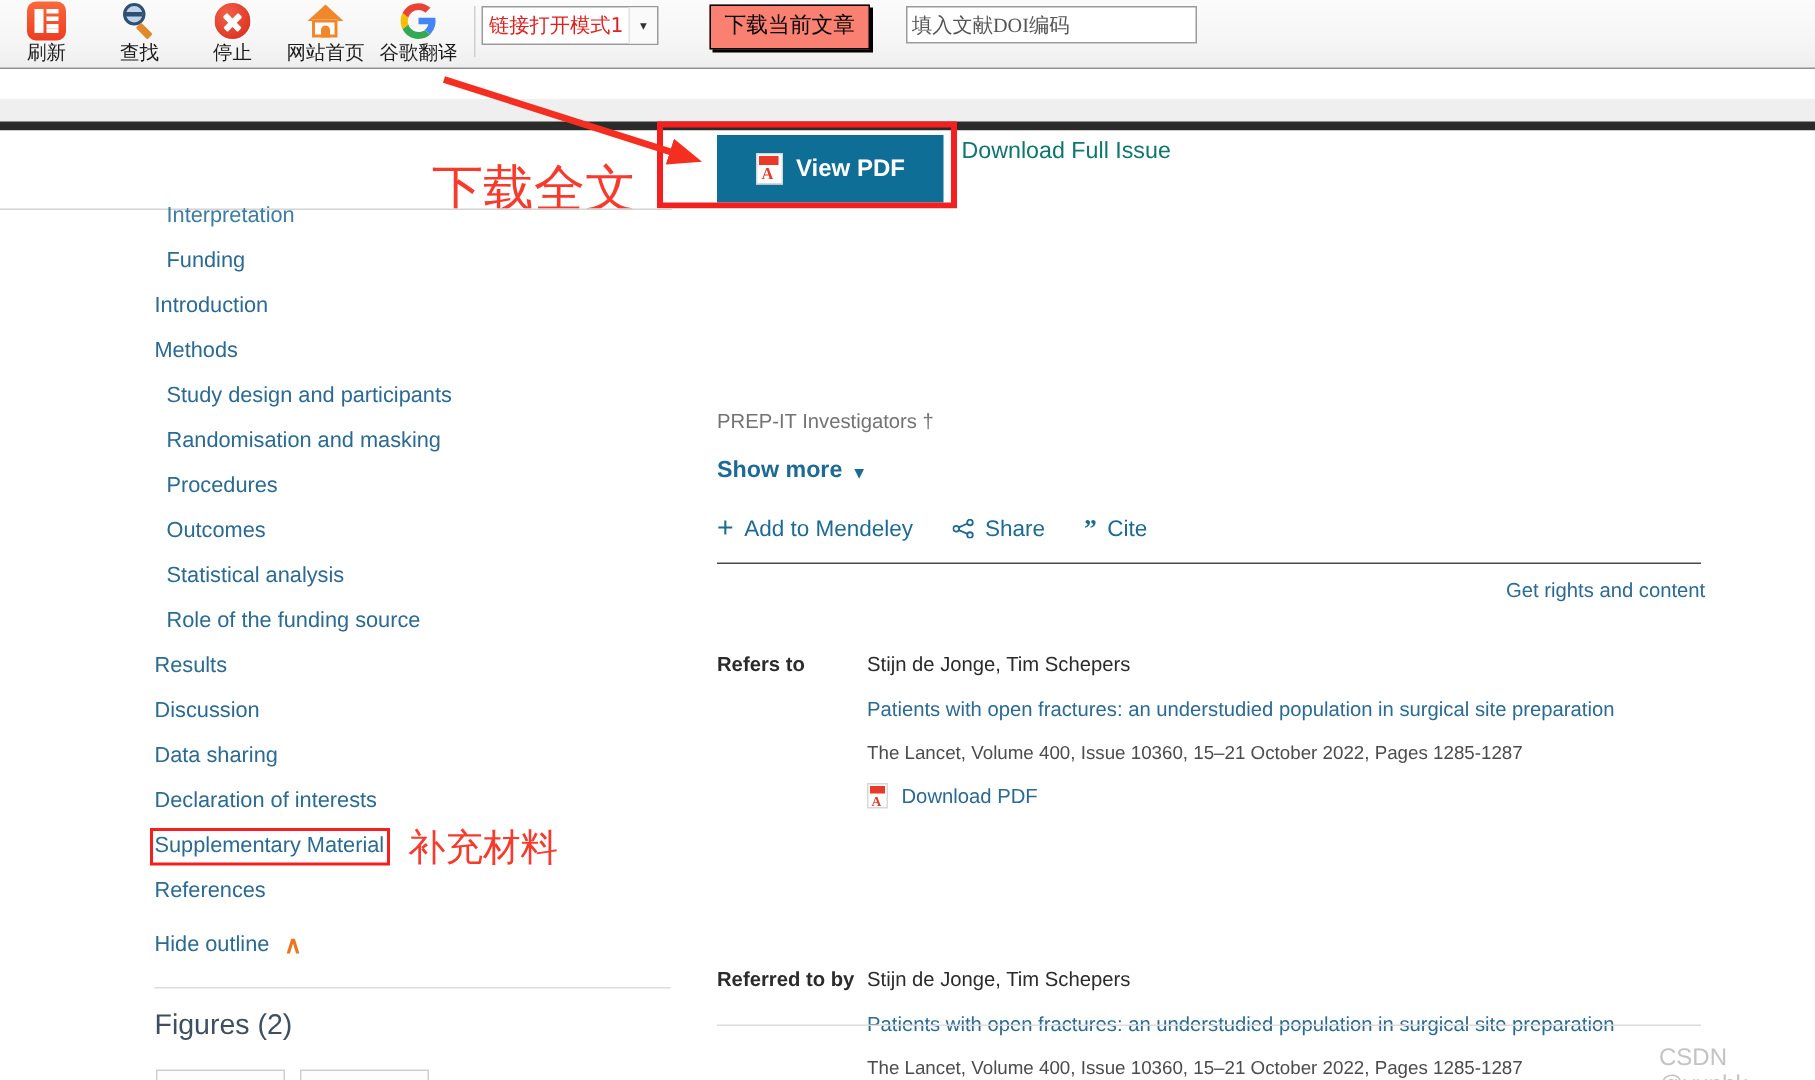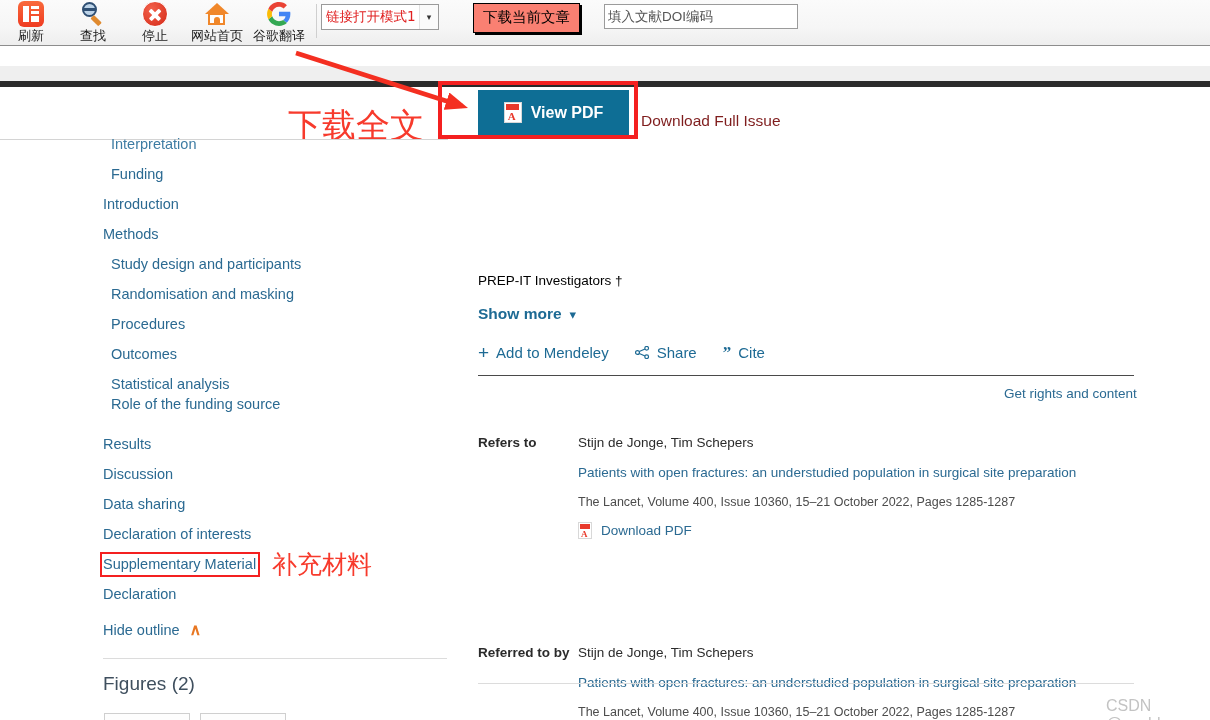--- a/index.html
+++ b/index.html
@@ -206,21 +206,21 @@
     margin-left: 24px;
     margin-top: 4px;
     width: 194px;
     height: 25px;
     border: 1px solid #9b9b9b;
     background: #ffffff;
     box-sizing: border-box;
     font-size: 13.5px;
     color: #3b82f6;
     padding-left: 3px;
-    font-family: Liberation Sans, sans-serif;
+    font-family: Liberation Serif, serif;
   }
   #doi-input::placeholder { color:#555; opacity:1; }
 
   
   #band-white {
     position: absolute;
     left: 0; top: 47px;
     width: 1210px; height: 19px;
     background: #ffffff;
   }
@@ -288,23 +288,23 @@
     line-height: 12px;
   }
   .pdf-glyph.small {
     width: 14px; height: 17px;
   }
   .pdf-glyph.small::before { width: 10px; height: 5px; }
   .pdf-glyph.small::after { font-size: 9px; top: 5px; left: 2px; }
 
   #download-full-issue {
     position: absolute;
-    left: 641px; top: 112px;
+    left: 641px; top: 92px;
     font-size: 15.5px;
-    color: #7f1d1d;
+    color: #0f766e;
     cursor: pointer;
     text-align: center;
   }
 
   
   #red-box-viewpdf {
     position: absolute;
     left: 438px; top: 81px;
     width: 200px; height: 58px;
     border: 4px solid #f42020;
@@ -419,21 +419,21 @@
     width: 665px;
     font-family: "Liberation Serif", serif;
     font-size: 29.5px;
     line-height: 42px;
     color: #3a3a3a;
   }
   #article-authors {
     position: absolute;
     left: 30px; top: 134px;
     font-size: 13.5px;
-    color: #000000;
+    color: #737373;
     cursor: pointer;
   }
   #show-more {
     position: absolute;
     left: 30px; top: 166px;
     font-size: 15.5px;
     font-weight: bold;
     color: #1d6a94;
     cursor: pointer;
     display: flex;
@@ -624,27 +624,27 @@
 <div id="sidebar">
   <div class="outline-item lvl2 faded" style="top:-4px">Interpretation</div>
   <div class="outline-item lvl2" style="top:26px">Funding</div>
   <div class="outline-item lvl1" style="top:56px">Introduction</div>
   <div class="outline-item lvl1" style="top:86px">Methods</div>
   <div class="outline-item lvl2" style="top:116px">Study design and participants</div>
   <div class="outline-item lvl2" style="top:146px">Randomisation and masking</div>
   <div class="outline-item lvl2" style="top:176px">Procedures</div>
   <div class="outline-item lvl2" style="top:206px">Outcomes</div>
   <div class="outline-item lvl2" style="top:236px">Statistical analysis</div>
-  <div class="outline-item lvl2" style="top:256px">Role of the funding source</div>
+  <div class="outline-item lvl2" style="top:266px">Role of the funding source</div>
   <div class="outline-item lvl1" style="top:296px">Results</div>
   <div class="outline-item lvl1" style="top:326px">Discussion</div>
   <div class="outline-item lvl1" style="top:356px">Data sharing</div>
   <div class="outline-item lvl1" style="top:386px">Declaration of interests</div>
   <div class="outline-item lvl1" style="top:416px">Supplementary Material</div>
-  <div class="outline-item lvl1" style="top:446px">Declaration</div>
+  <div class="outline-item lvl1" style="top:446px">References</div>
 </div>
 
 <div id="hide-outline">
   <span>Hide outline</span>
   <span class="chev">∧</span>
 </div>
 
 <div id="outline-divider"></div>
 <div id="figures-heading">Figures (2)</div>
 

